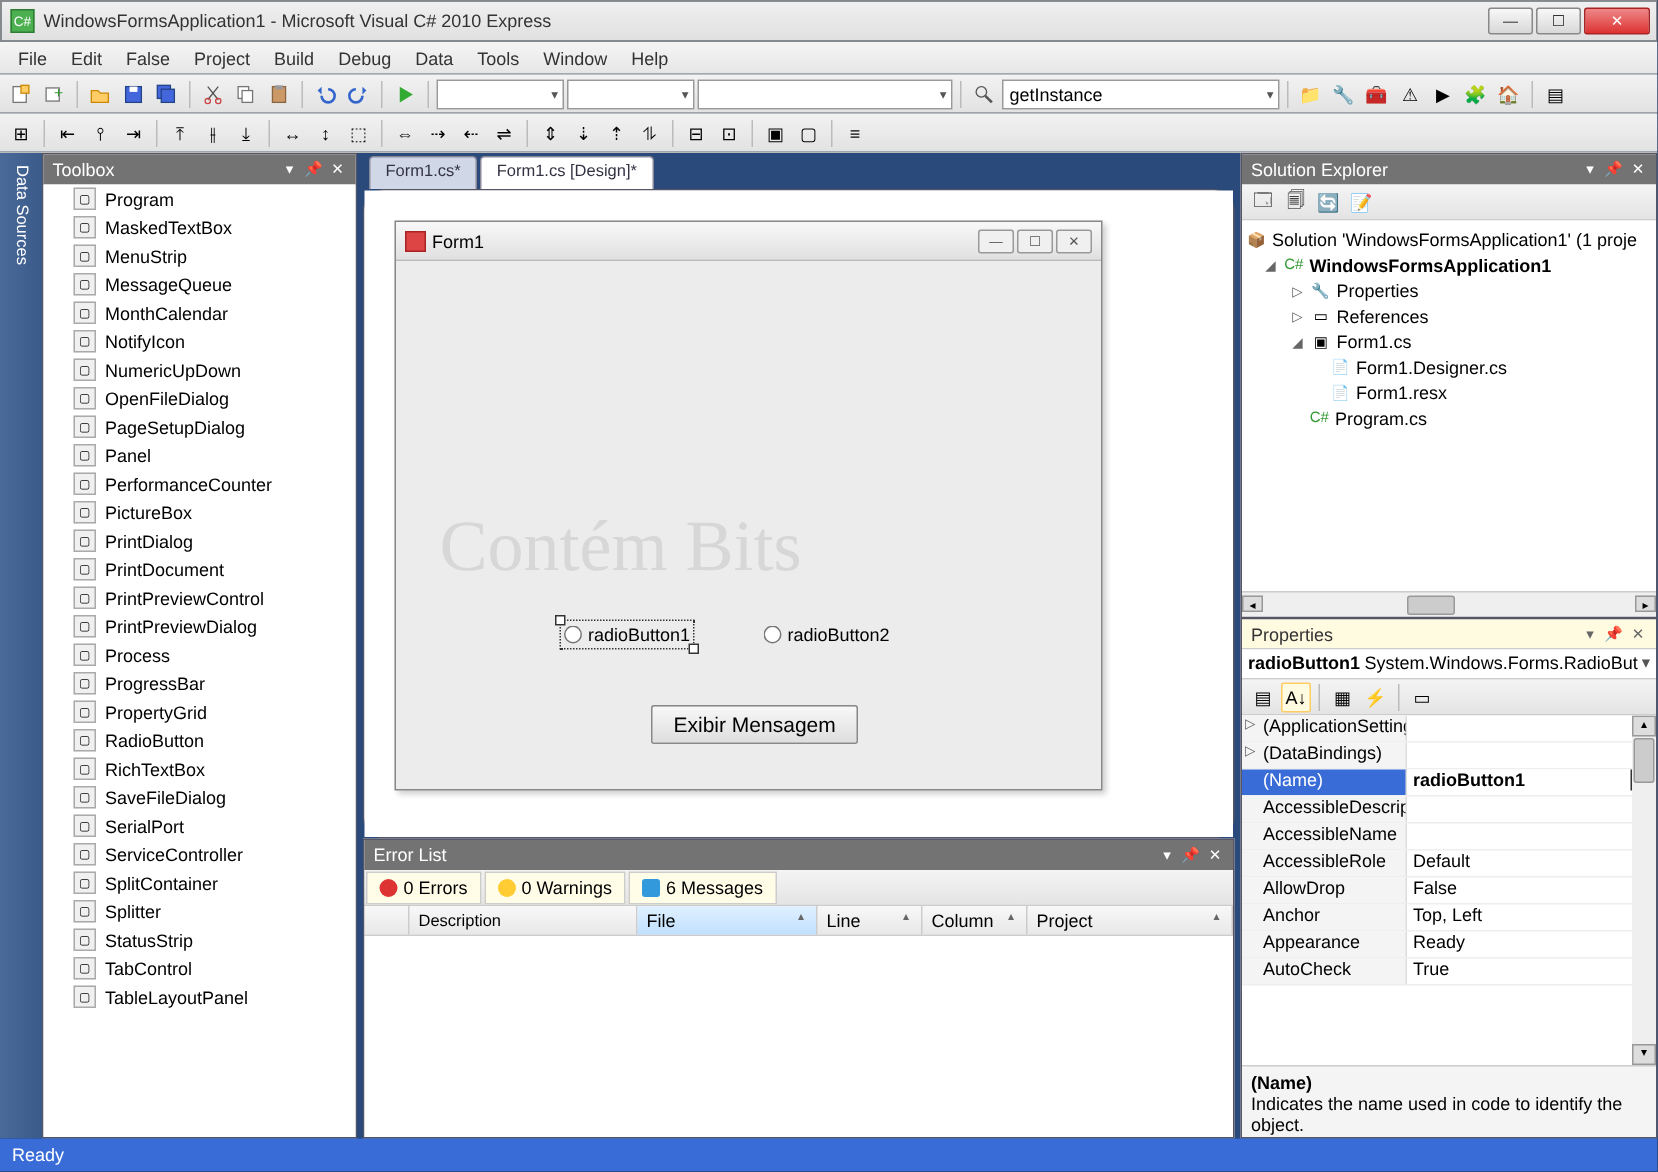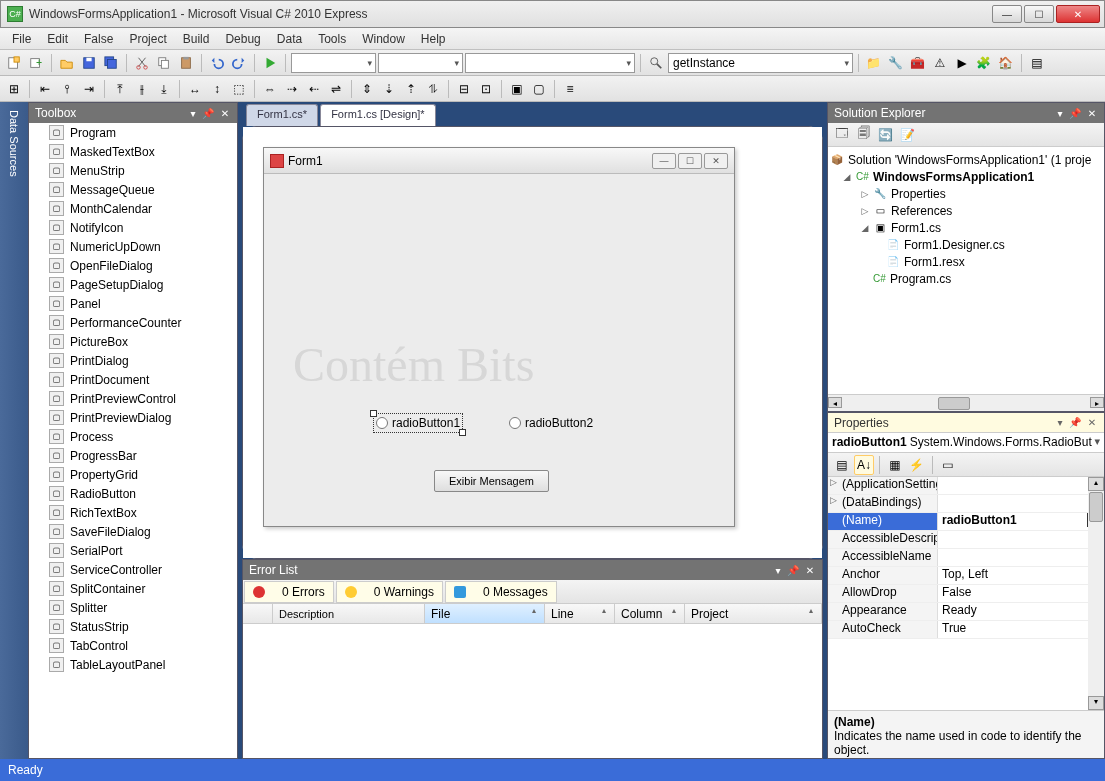--- a/index.html
+++ b/index.html
@@ -55,27 +55,27 @@
 .form-title .ficon { width:14px; height:14px; background:#d44; border:1px solid #a22;}
 .form-title .fbtns { margin-left:auto; display:flex; gap:2px;}
 .form-title .fbtn { width:24px; height:16px; border:1px solid #999; background:#f0f0f0; border-radius:2px; font-size:9px; display:flex; align-items:center; justify-content:center; color:#555;}
 .form-body { position:relative; height:calc(100% - 26px); }
 .radio { position:absolute; display:flex; align-items:center; gap:4px; font-size:11px; }
 .radio input { width:12px; height:12px; }
 .radio.sel { outline:1px dotted #333; padding:2px; }
 .radio.sel::before, .radio.sel::after { content:""; position:absolute; width:5px; height:5px; background:#fff; border:1px solid #333; }
 .radio.sel::before { top:-4px; left:-4px; }
 .radio.sel::after { bottom:-4px; right:-4px; }
-.formbutton { position:absolute; padding:4px 14px; background:linear-gradient(#f8f8f8,#dedede); border:1px solid #888; border-radius:2px; font-size:11px;}
+.formbutton { position:absolute; padding:4px 14px; background:linear-gradient(#f8f8f8,#dedede); border:1px solid #888; border-radius:2px; font-size:14px;}
 .watermark { position:absolute; top:210px; left:50px; font-size:48px; color:rgba(150,150,150,0.25); font-family: Georgia, serif; pointer-events:none;}
 
 
 .errorlist { height: 200px; display:flex; flex-direction:column; border-top:1px solid #556;}
 .errorlist .filters { height:24px; background:linear-gradient(#f4f4f4,#e4e4e4); display:flex; align-items:center; border-bottom:1px solid #ccc;}
-.filter { height:22px; padding:0 8px; display:flex; align-items:center; gap:17px; border:1px solid #ccc; background:#fffde8; margin:1px;}
+.filter { height:22px; padding:0 8px; display:flex; align-items:center; gap:4px; border:1px solid #ccc; background:#fffde8; margin:1px;}
 .filter .ficn { width:12px; height:12px; border-radius:50%; }
 .errcols { height:20px; background:linear-gradient(#f8f8f8,#e8e8e8); display:flex; border-bottom:1px solid #ccc;}
 .errcol { border-right:1px solid #ccc; display:flex; align-items:center; padding:0 6px; font-size:11px; position:relative;}
 .errcol.selected { background:linear-gradient(#e0f0ff,#c0e0ff); }
 .errcol .sort { position:absolute; right:8px; top:2px; font-size:8px; color:#666;}
 .errbody { flex:1; background:#fff; }
 
 
 .rightside { width:278px; display:flex; flex-direction:column; }
 .solexp { flex: 0 0 auto; display:flex; flex-direction:column; height: 310px;}
@@ -445,21 +445,21 @@
         <div class="filter">
             <span class="ficn" style="background:#d33"></span>
             <span>0 Errors</span>
           </div>
         <div class="filter">
             <span class="ficn" style="background:#fc3"></span>
             <span>0 Warnings</span>
           </div>
         <div class="filter">
             <span class="ficn" style="background:#39d;border-radius:2px"></span>
-            <span>0 Messages</span>
+            <span>6 Messages</span>
           </div>
       </div>
       <div class="errcols">
         <div class="errcol" style="width:30px"></div>
         <div class="errcol" style="width:152px">Description</div>
         <div class="errcol selected" style="width:120px">
             <span>File</span>
             <span class="sort">▴</span>
           </div>
         <div class="errcol" style="width:70px">
@@ -573,26 +573,30 @@
           </div>
           <div class="proprow">
             <div class="pn">AccessibleDescriptio</div>
             <div class="pv"></div>
           </div>
           <div class="proprow">
             <div class="pn">AccessibleName</div>
             <div class="pv"></div>
           </div>
           <div class="proprow">
+            <div class="pn">AccessibleRole</div>
+            <div class="pv">Default</div>
+          </div>
+          <div class="proprow">
+            <div class="pn">AllowDrop</div>
+            <div class="pv">False</div>
+          </div>
+          <div class="proprow">
             <div class="pn">Anchor</div>
             <div class="pv">Top, Left</div>
-          </div>
-          <div class="proprow">
-            <div class="pn">AllowDrop</div>
-            <div class="pv">False</div>
           </div>
           <div class="proprow">
             <div class="pn">Appearance</div>
             <div class="pv">Ready</div>
           </div>
           <div class="proprow">
             <div class="pn">AutoCheck</div>
             <div class="pv">True</div>
           </div>
           <div class="vscroll">

